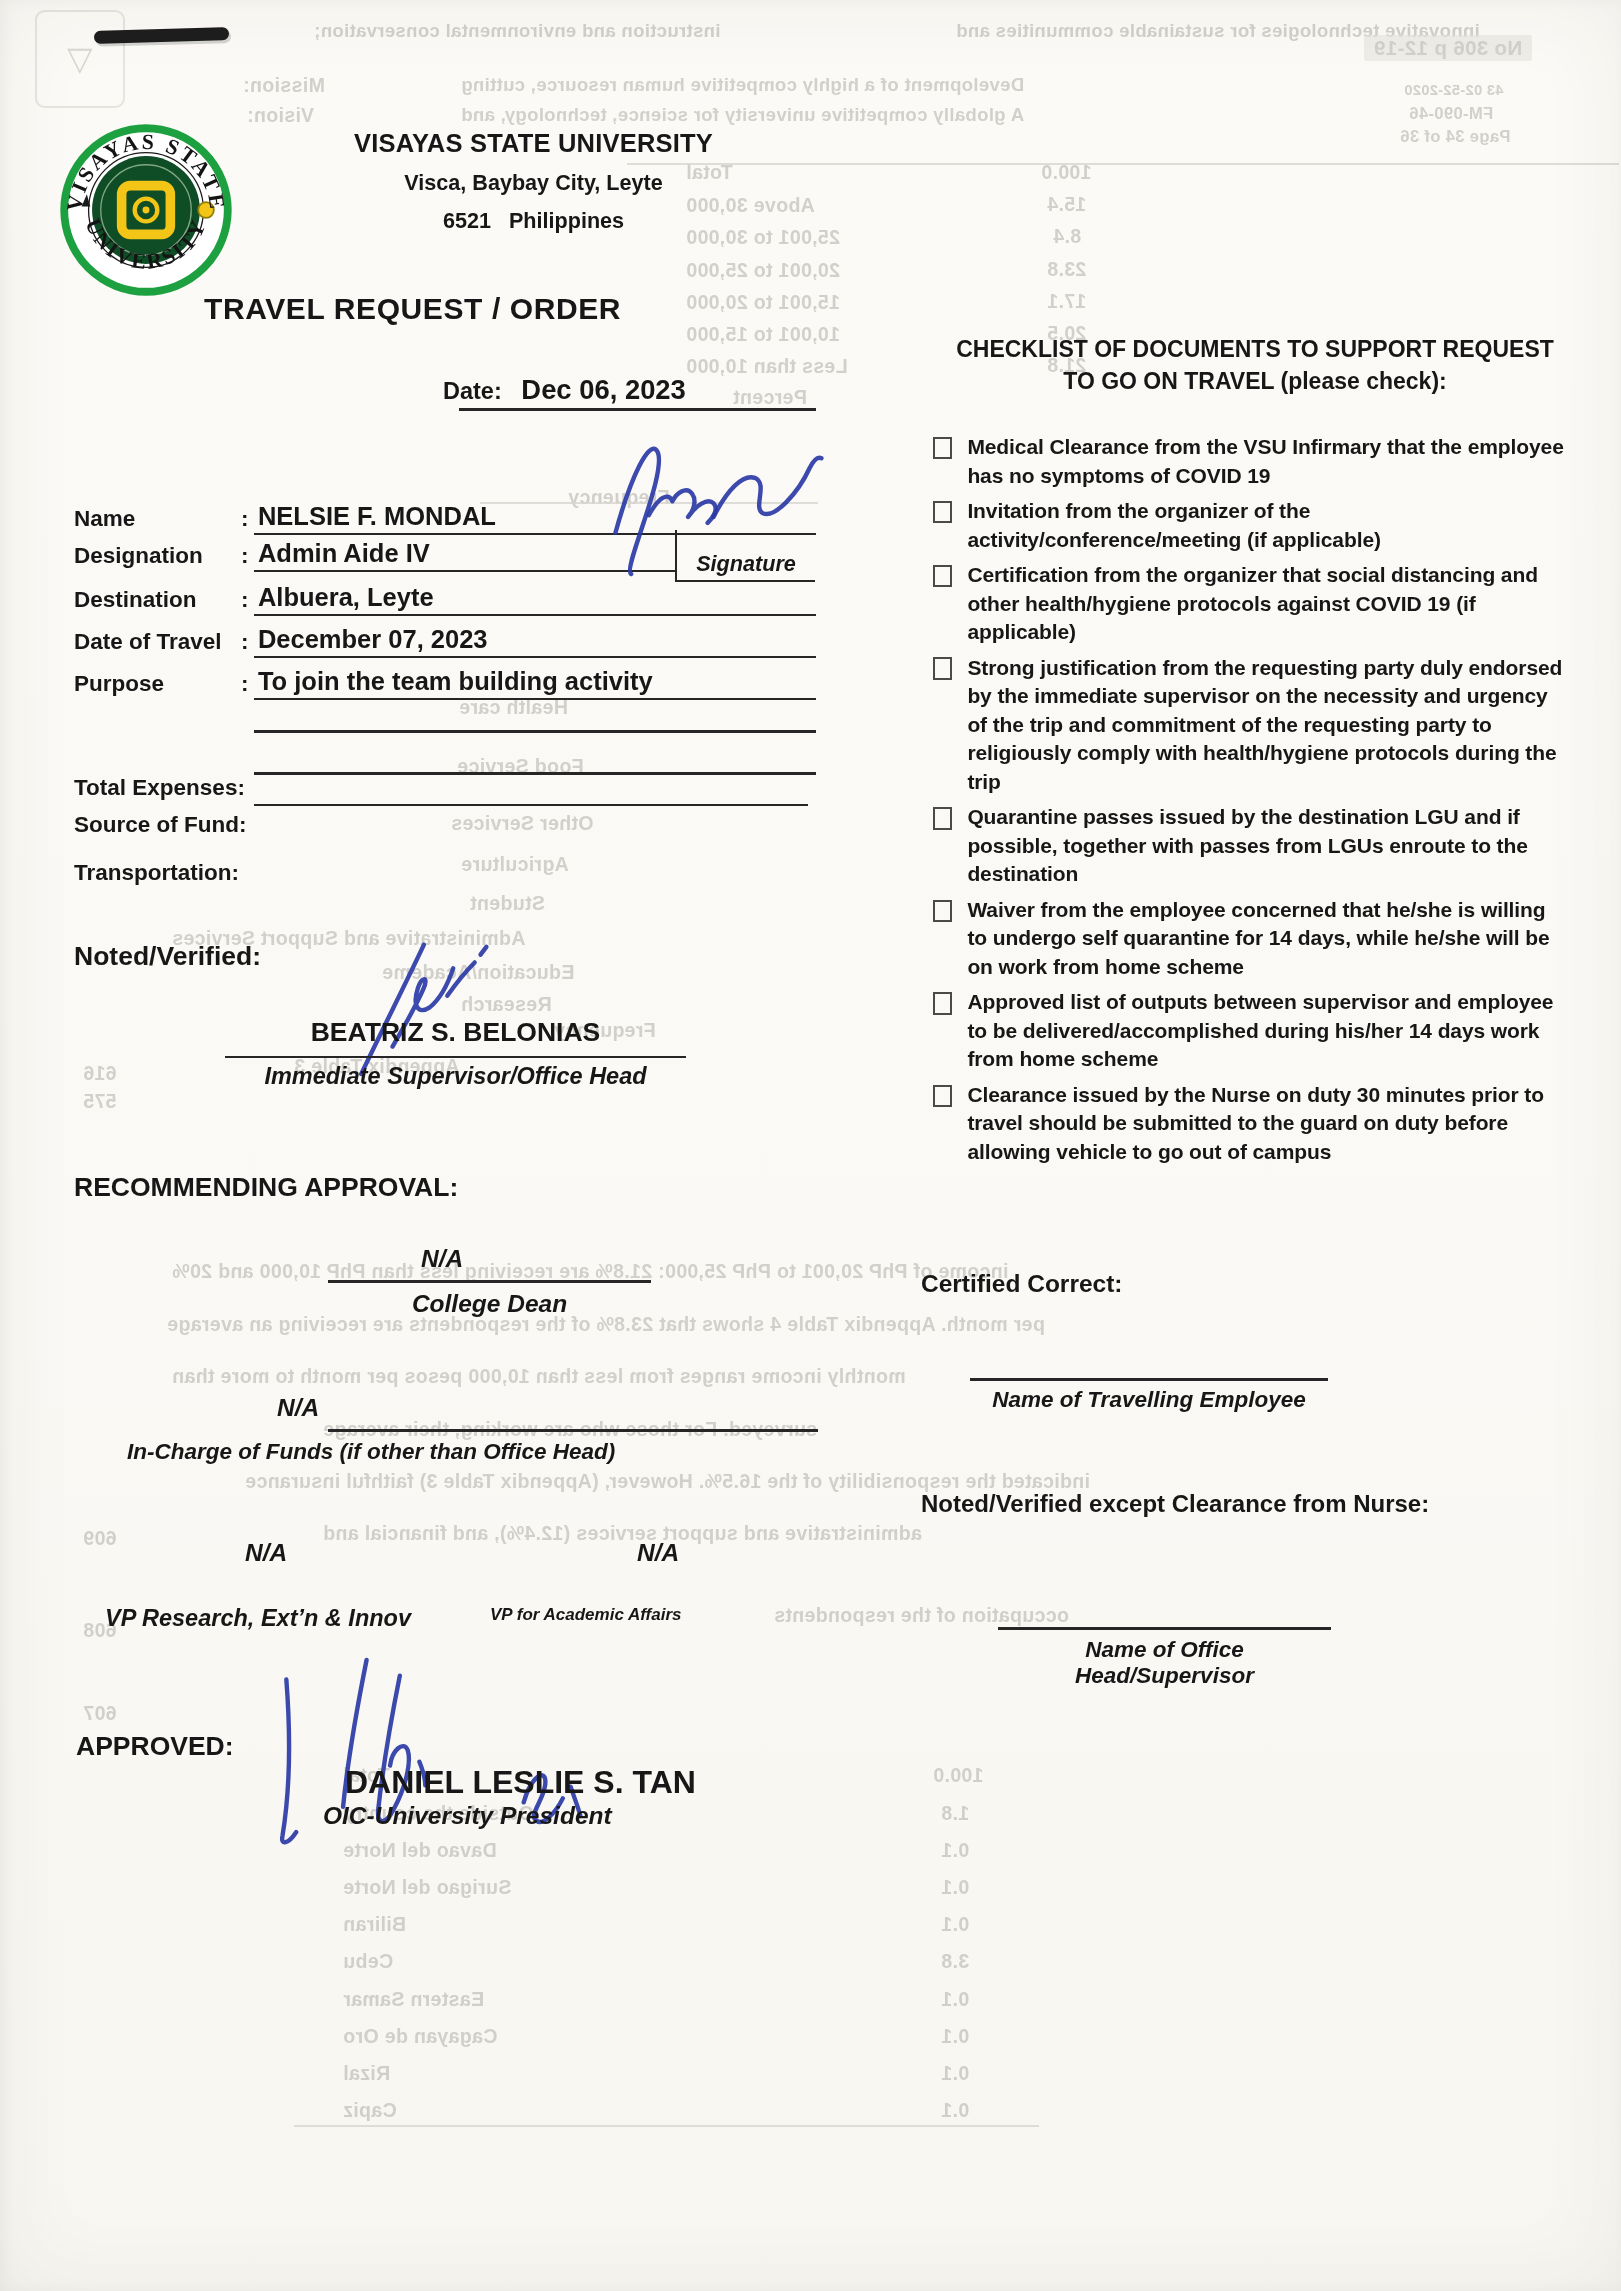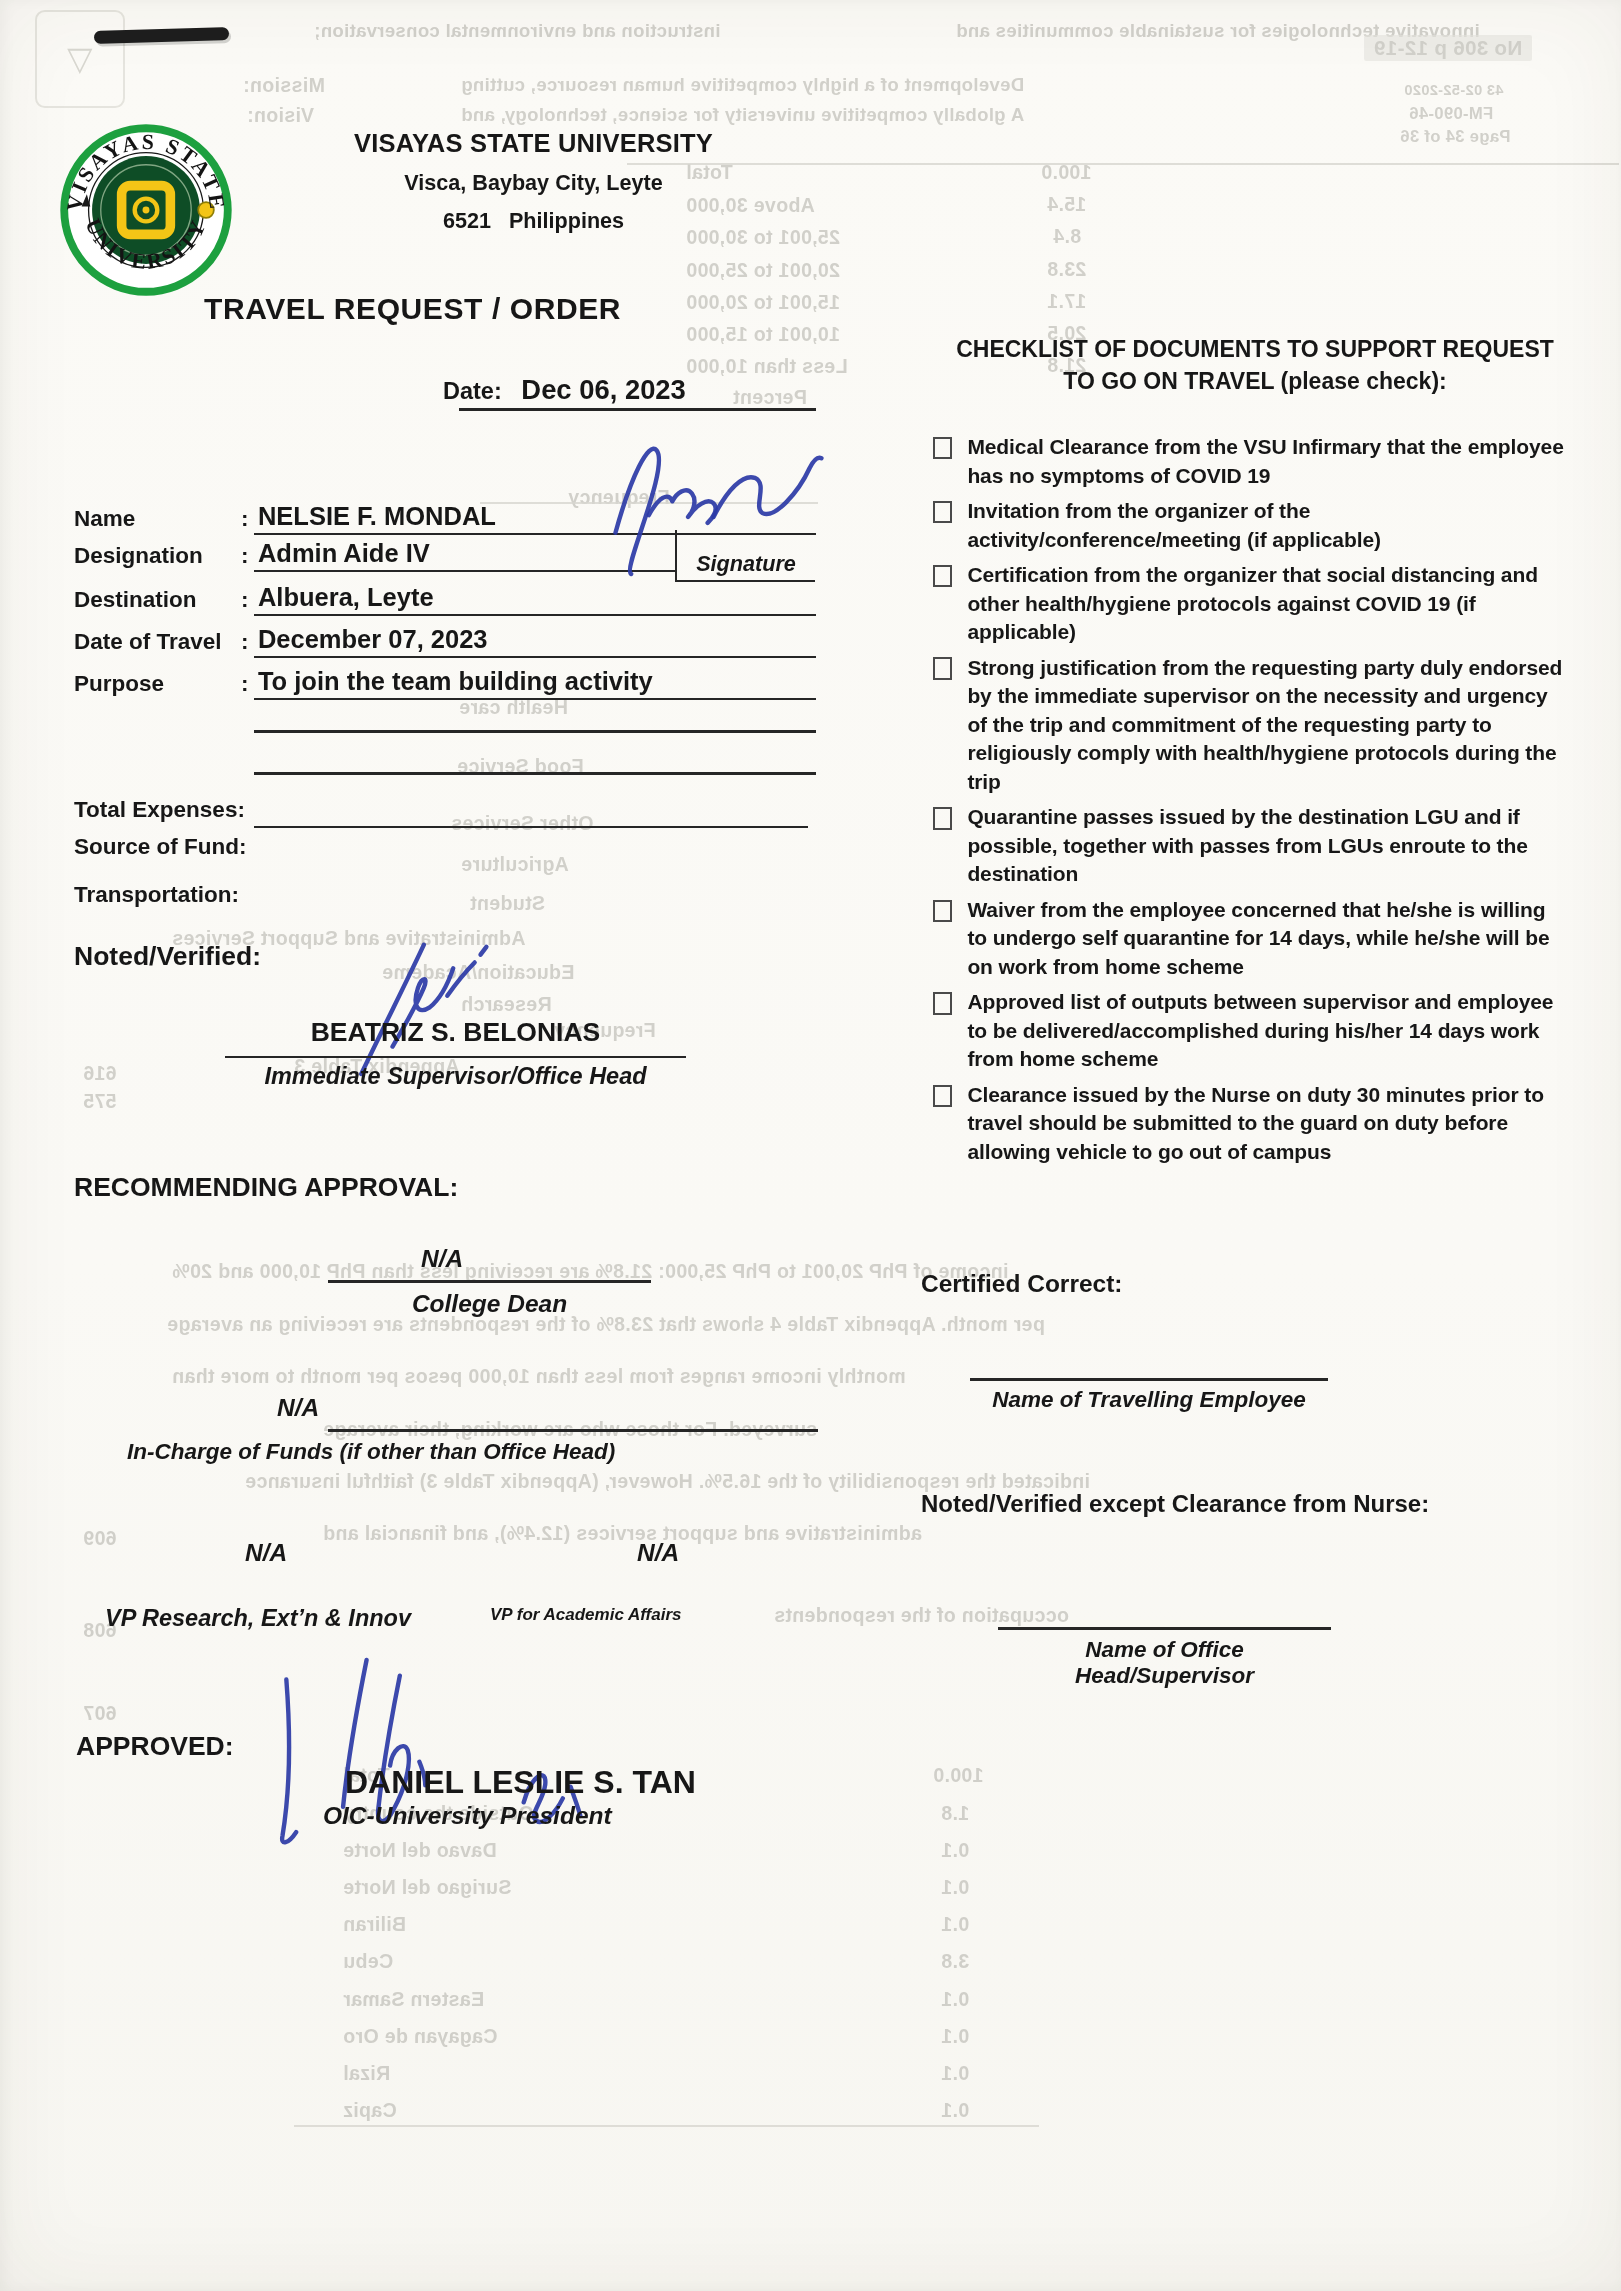--- a/index.html
+++ b/index.html
@@ -41,21 +41,21 @@
   .fvalue{position:absolute;left:180px;right:0;bottom:0;border-bottom:2.9px solid #262626;
      font-size:25.5px;font-weight:700;padding:0 0 2px 3.9px;white-space:nowrap;}
   .row-name{top:8px;} .row-desig{top:45px;} .row-dest{top:89px;} .row-travel{top:131px;} .row-purpose{top:173px;}
   .row-desig .fvalue{right:141px;}
   .sig-cell{position:absolute;left:601px;top:44px;width:138px;height:47px;
      border-left:2.9px solid #262626;border-bottom:2.9px solid #262626;
      display:flex;align-items:flex-end;justify-content:center;
      font-size:21.6px;font-style:italic;font-weight:700;padding-bottom:2.9px;}
   .bline{position:absolute;left:180px;right:0;height:2.9px;background:#262626;}
   .bline1{top:244px;} .bline2{top:286px;}
-  .erow{position:absolute;left:0;right:8px;height:52px;}
+  .erow{position:absolute;left:0;right:8px;height:30px;}
   .erow-expenses{top:290px;} .erow-fund{top:327px;} .erow-transport{top:375px;}
   .elabel{position:absolute;left:0;bottom:4.9px;font-size:22.5px;font-weight:700;white-space:nowrap;}
   .evalue{position:absolute;left:180px;right:0;bottom:0;border-bottom:2.9px solid #262626;
      font-size:24.5px;font-weight:700;padding:0 0 2.9px 3.9px;white-space:pre;}
   
   .noted-label{position:absolute;left:74px;top:941px;font-size:26.5px;font-weight:700;}
   .sup-group{position:absolute;left:225px;top:1017px;width:461px;text-align:center;}
   .sup-name{font-size:26.5px;font-weight:700;padding-bottom:7.8px;border-bottom:2.9px solid #262626;}
   .sup-title{font-size:23.5px;font-weight:700;font-style:italic;margin-top:4.9px;}
   .rec-label{position:absolute;left:74px;top:1172px;font-size:26.5px;font-weight:700;}

